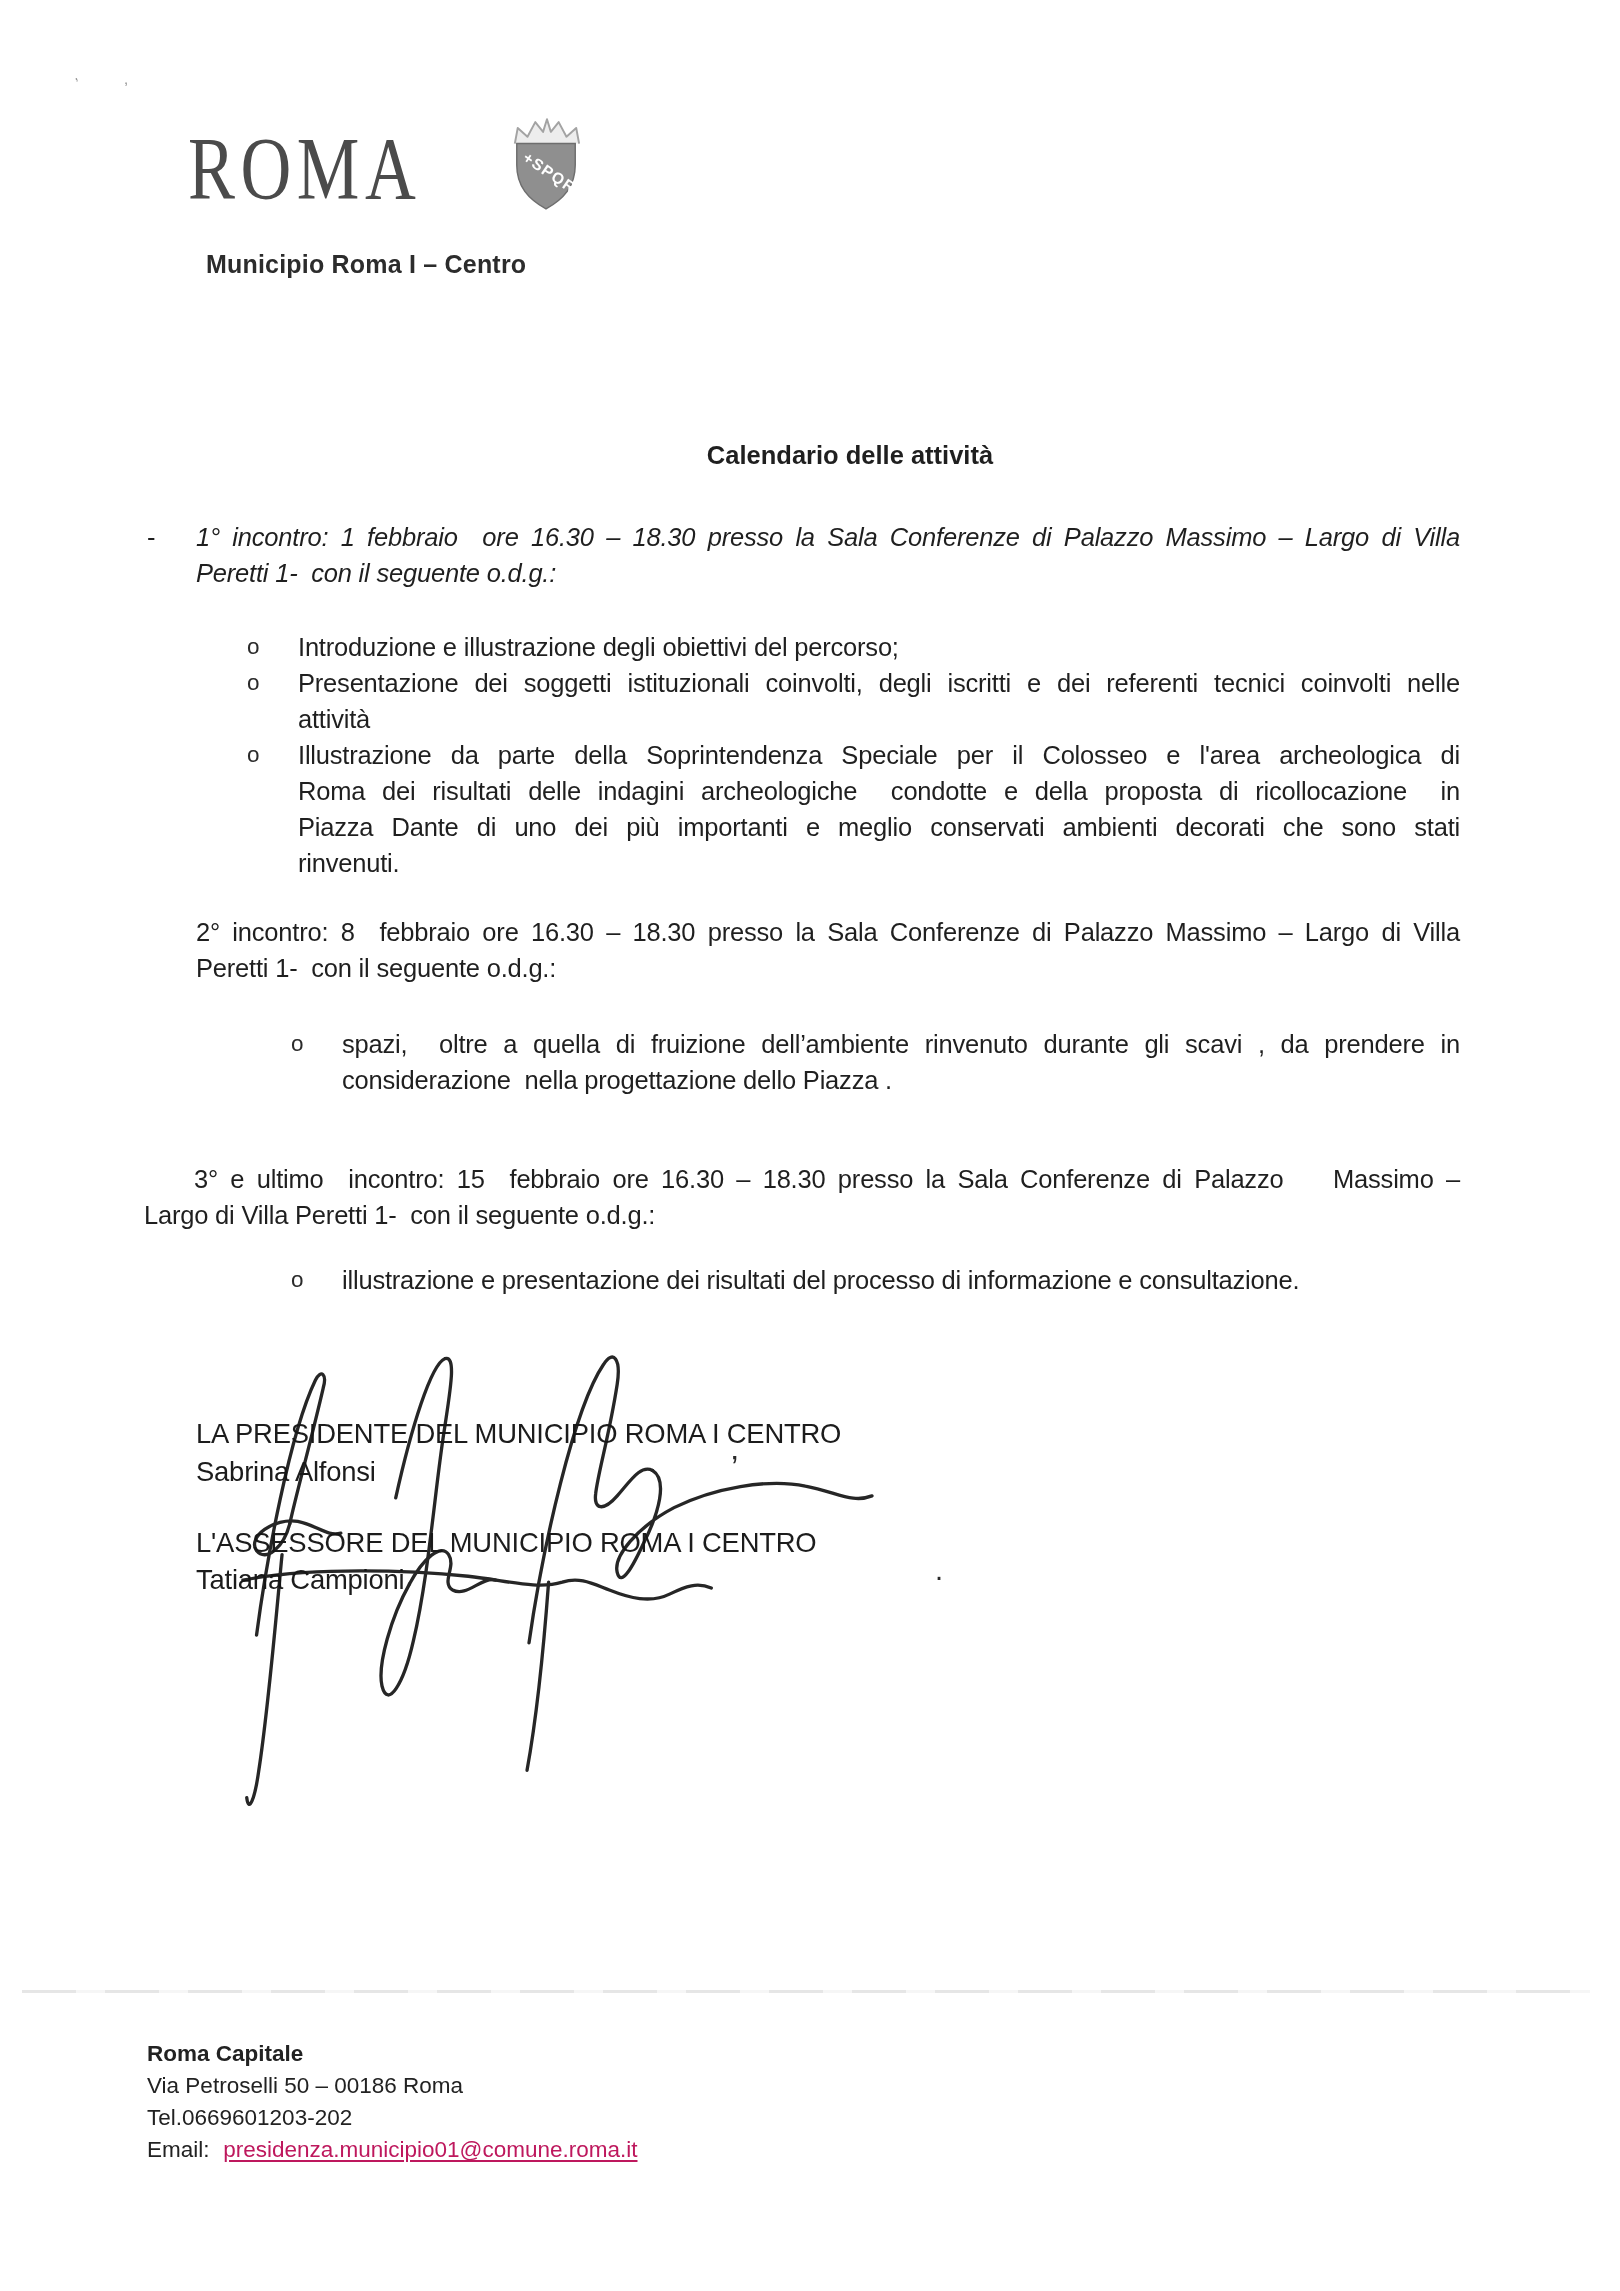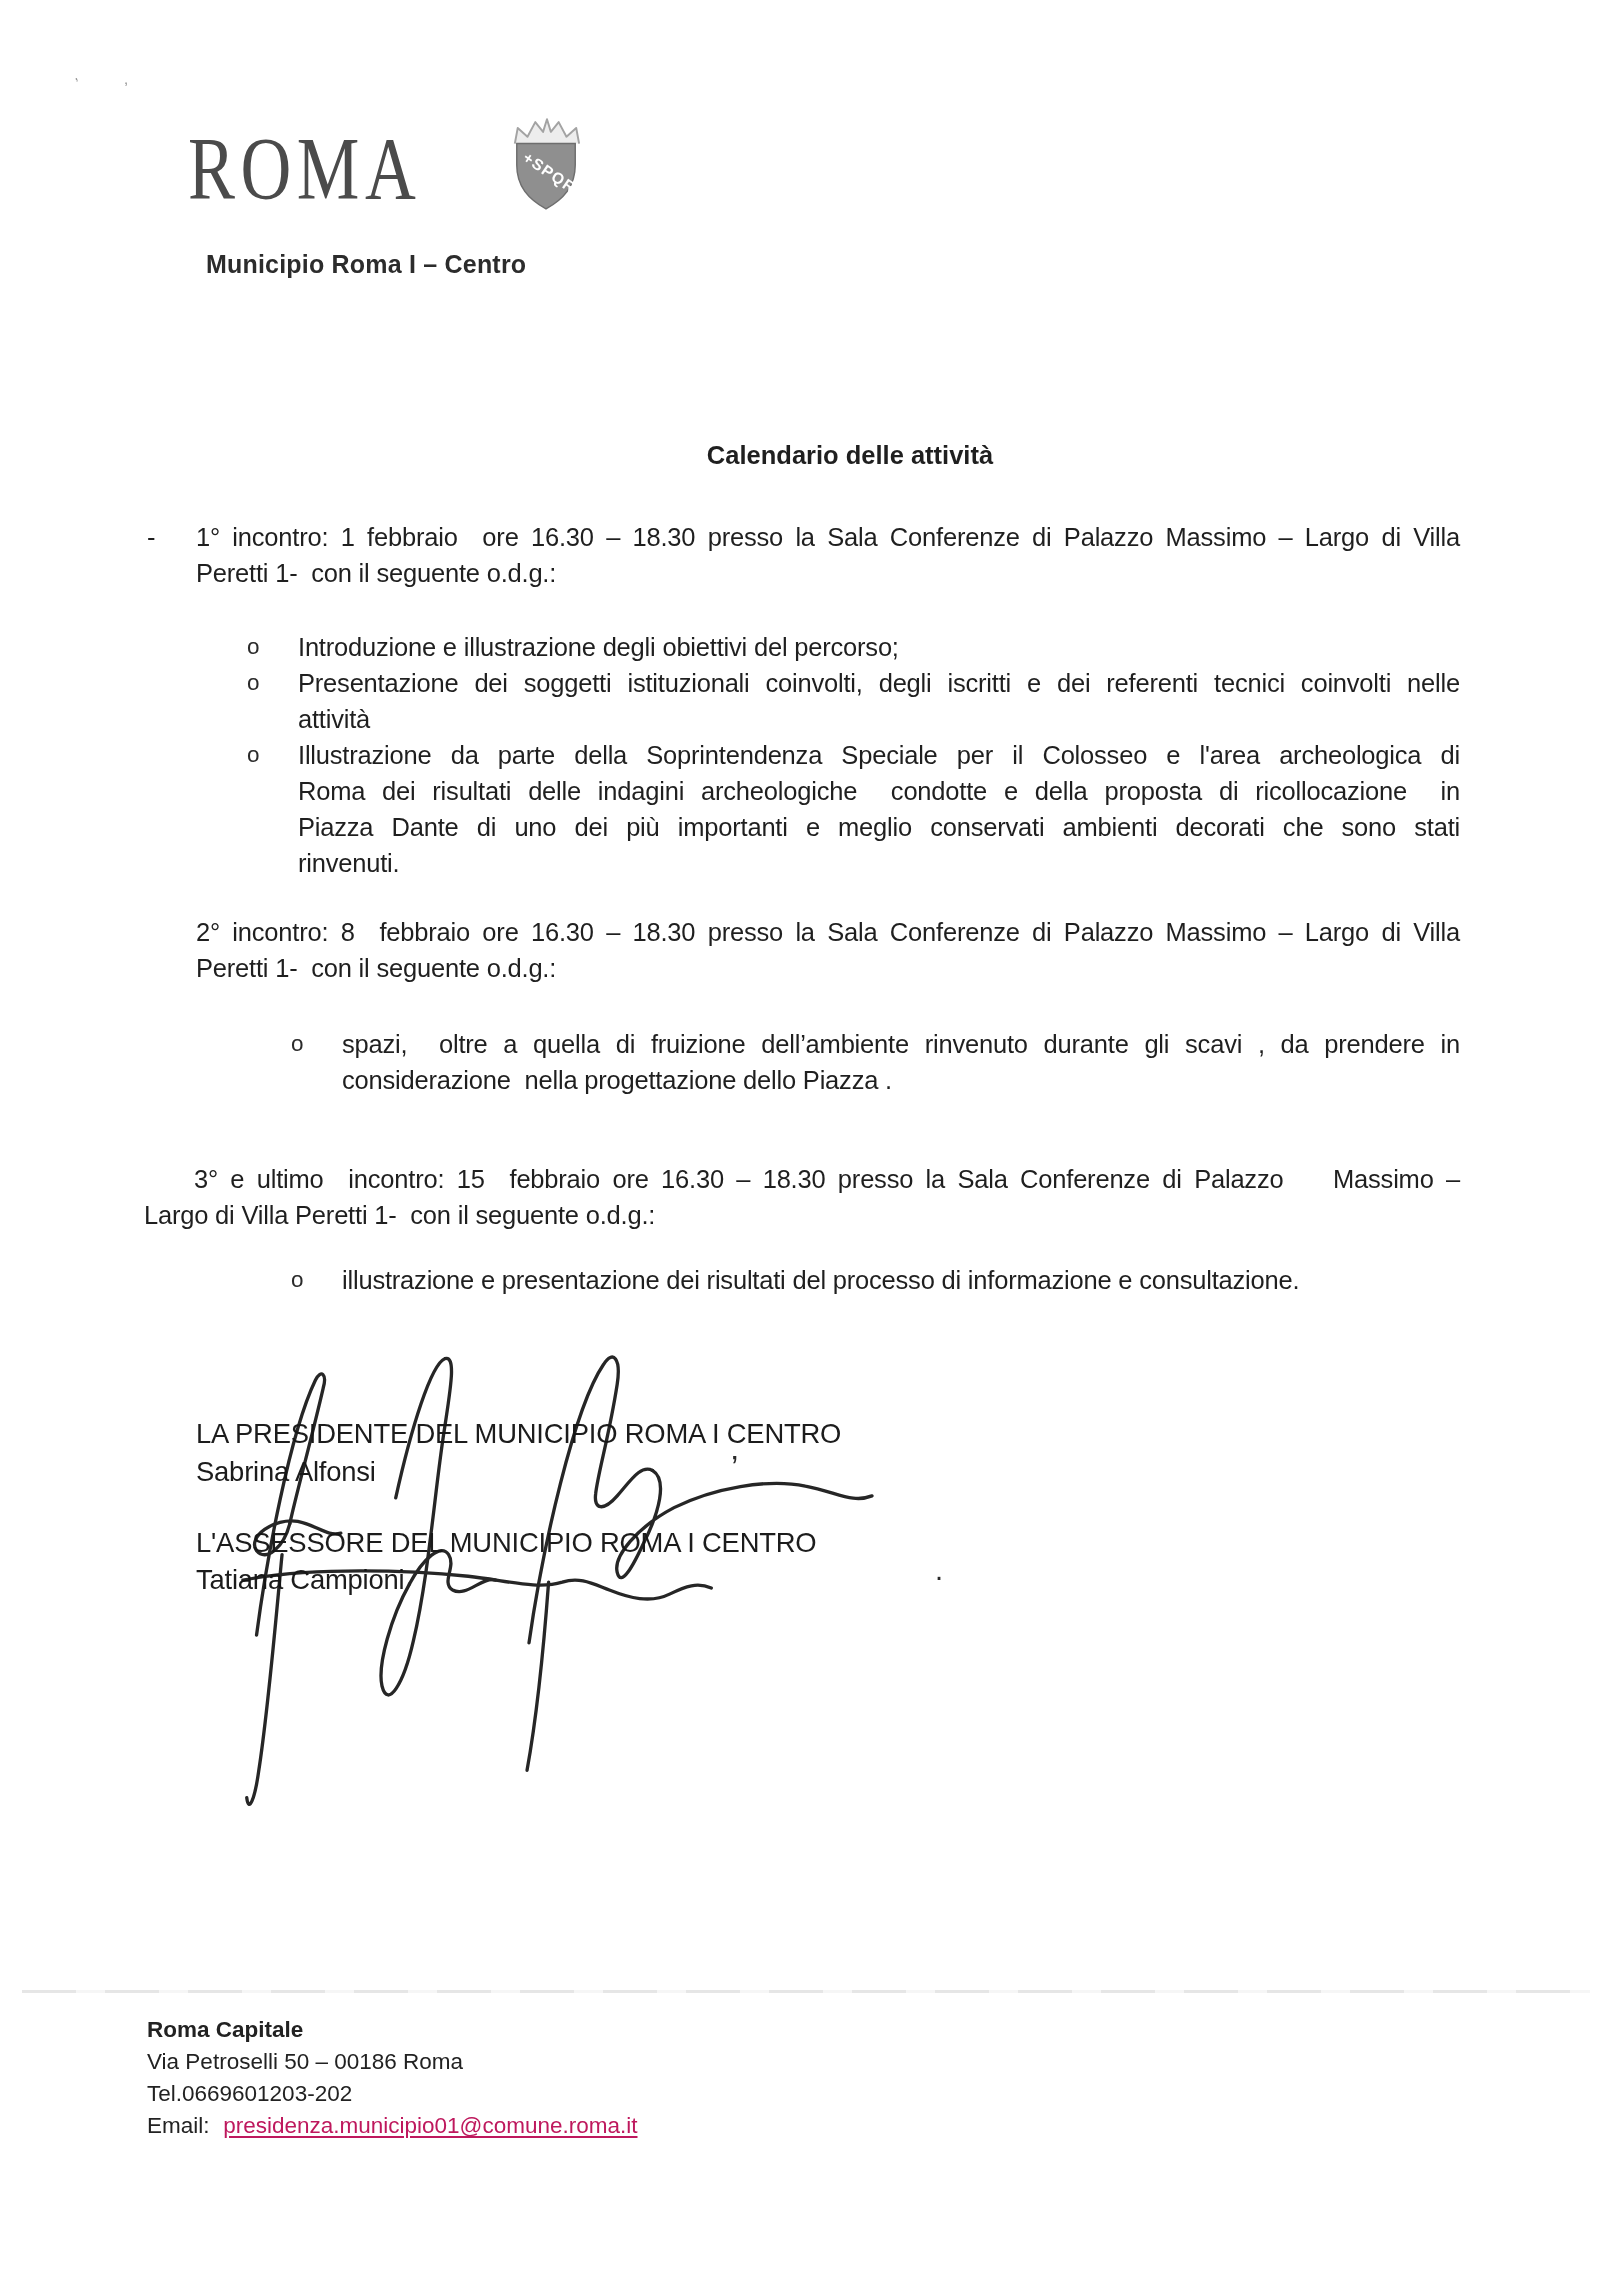--- a/index.html
+++ b/index.html
@@ -31,41 +31,41 @@
     background:repeating-linear-gradient(90deg,#e6e6e6 0 54px, #f6f6f6 54px 83px);
   }
   .stray { position:absolute; color:#2a2a2a; font-size:29px; line-height:29px; }
   
   .title-row {
     position:absolute; left:218px; top:441px; width:1264px;
     text-align:center; font-size:25.5px; font-weight:bold;
   }
   .title-row span { text-underline-offset:3.9px; }
   .para { position:absolute; font-size:25.5px; line-height:36px; letter-spacing:-0.2px; }
-  .p-meeting1 { left:196px; top:519px;  width:1264px; }
+  .p-meeting1 { left:196px; top:519px;  width:1264px;font-style:italic; }
   .p-meeting2 { left:196px; top:914px;  width:1264px; }
   .p-meeting3 { left:144px; top:1161px; width:1316px; }
   .dash-marker { position:absolute; left:147px; top:519px; font-size:25.5px; line-height:36px; }
   .bullets { position:absolute; font-size:25.5px; line-height:36px; letter-spacing:-0.2px; }
   .bg1 { left:247px; top:629px;  width:1213px; }
   .bg2 { left:291px; top:1026px; width:1169px; }
   .bg3 { left:291px; top:1262px; width:1169px; }
   .bullet-row { display:flex; align-items:flex-start; }
   .bg1 .b-marker { width:51px; }
   .bg2 .b-marker, .bg3 .b-marker { width:51px; }
   .b-marker { flex:0 0 auto; font-size:22.5px; line-height:36px; color:#2a2a2a; }
   .b-text { flex:1 1 auto; min-width:0; }
   .ln { text-align:left; }
   .ln.j { text-align:justify; text-align-last:justify; }
   
   .sig-line { position:absolute; left:196px; font-size:27.4px; letter-spacing:-0.2px; color:#1c1c1c; white-space:nowrap; }
   .sig-svg { position:absolute; left:176px; top:1343px; width:804px; height:490px; }
   
   .footer { position:absolute; left:147px; top:2014px; font-size:22.5px; line-height:32px; color:#222; }
-  .footer .org { font-weight:bold; }
+  .footer .org { font-weight:bold;margin-top:24px; }
   .footer a { color:#be185d; text-decoration:underline; text-underline-offset:2.9px; }
   .email-row .gap { display:inline-block; width:13.7px; }
 </style>
 </head>
 <body>
 
 <div class="page">
 
   <span class="speck" style="left:73px; top:67px; transform:rotate(-20deg);">,</span>
   <span class="speck" style="left:124px; top:71px;">,</span>

